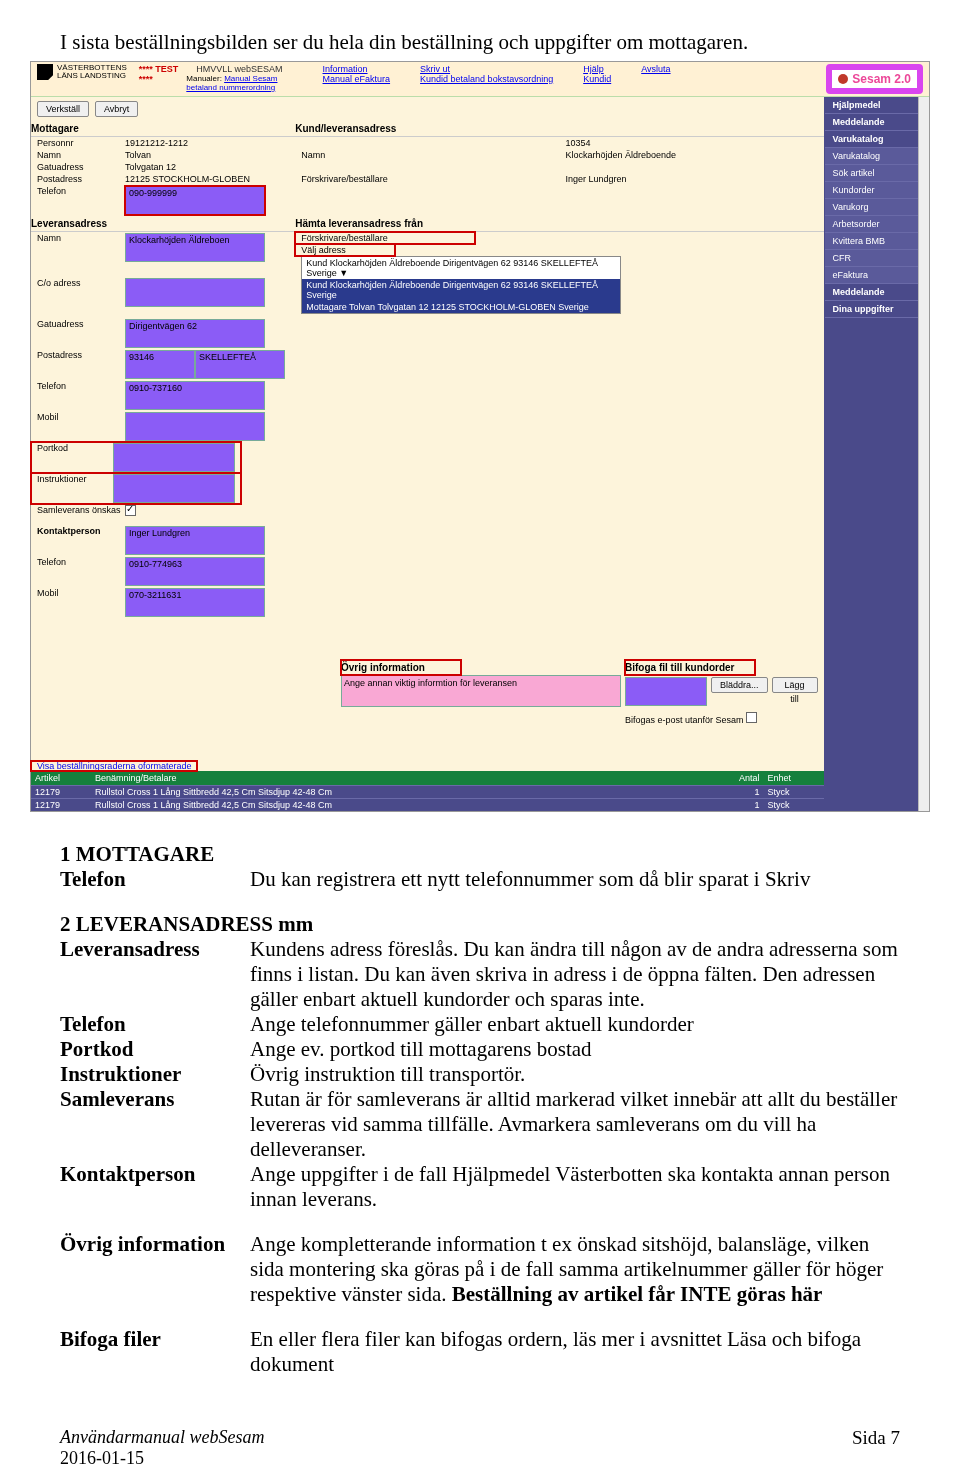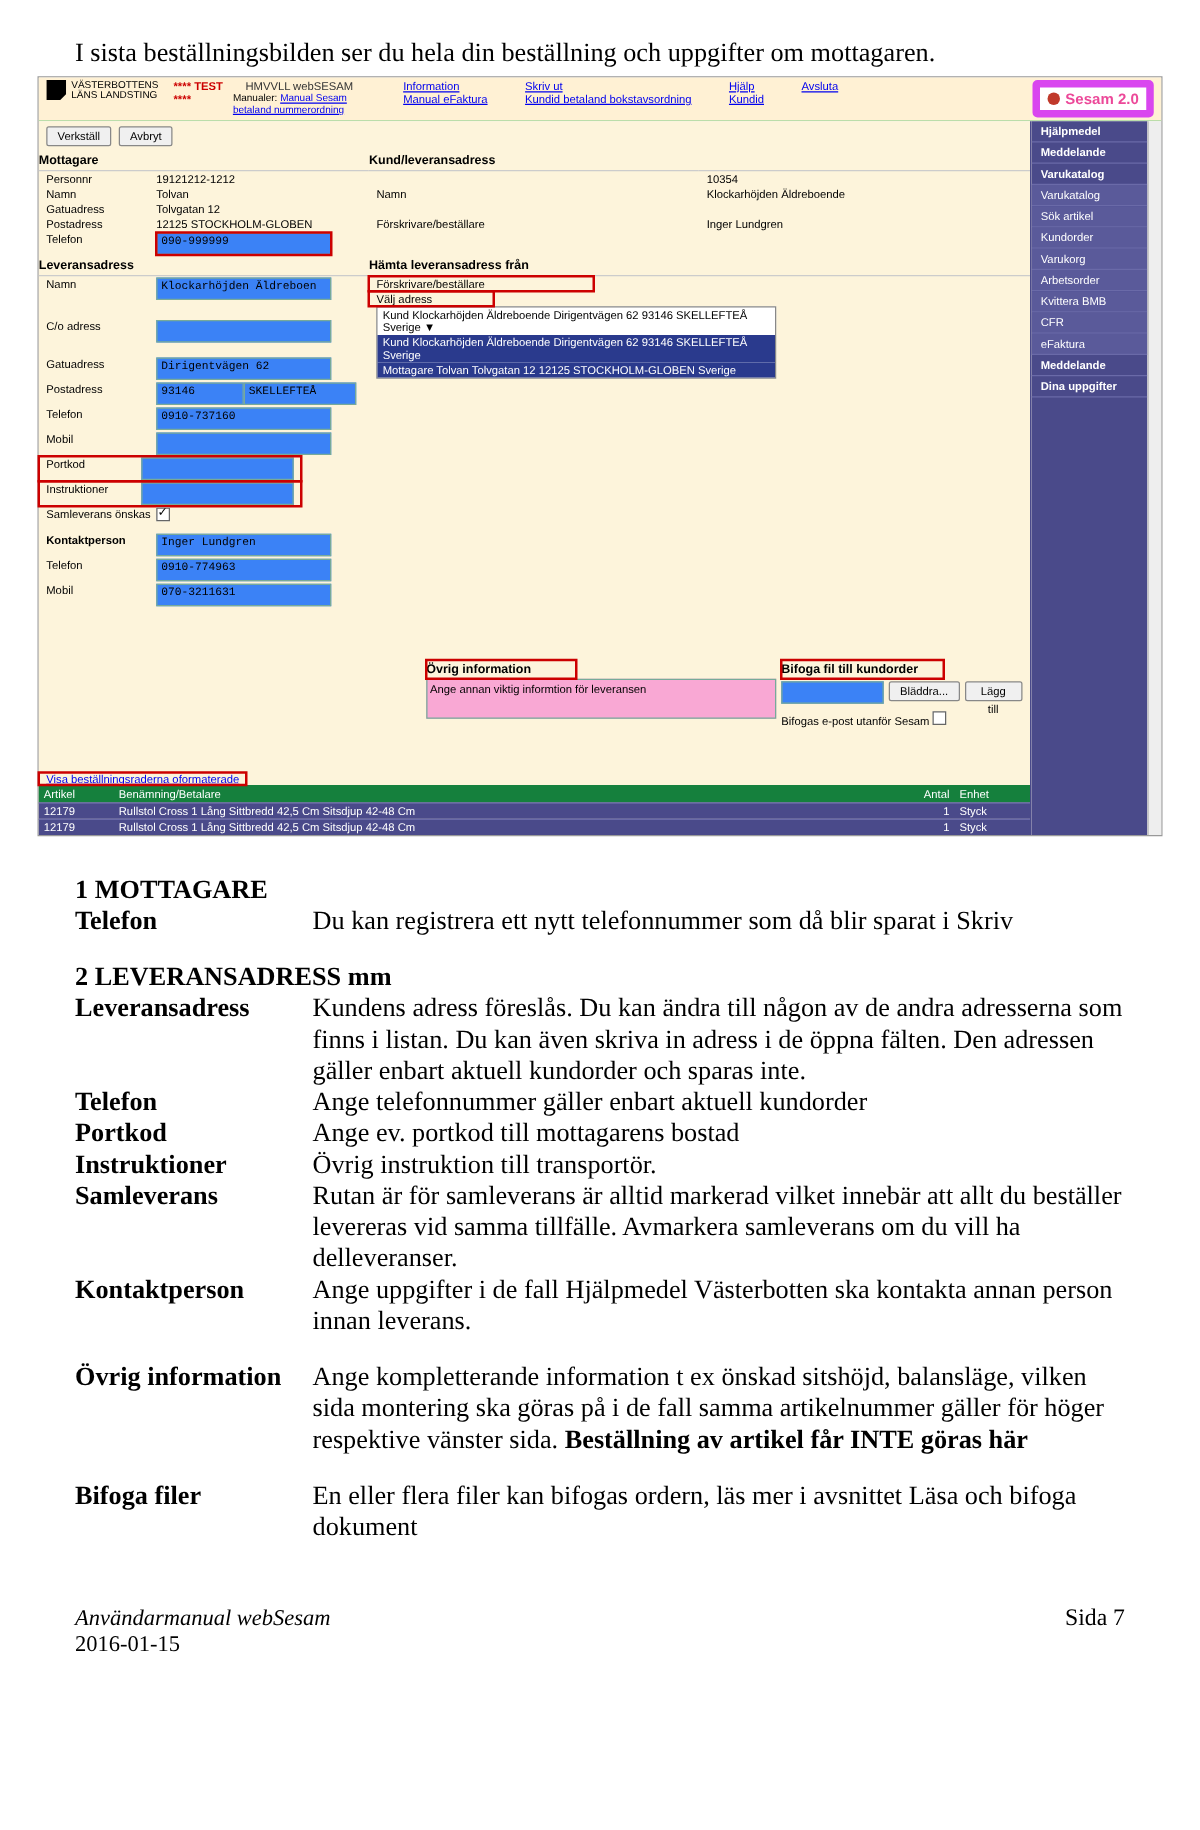--- a/index.html
+++ b/index.html
@@ -56,23 +56,23 @@
     padding:0 8px; font-size:9px; height:16px; line-height:14px;
     border-radius:2px;
   }
   .sec-h { font-weight:bold; font-size:10px; padding:2px 0; border-bottom:1px solid #ccc;}
   .row { display:flex; padding:1px 6px; }
   .lab { width:88px; font-size:9px; }
   .val { font-size:9px; }
   .col3 { display:flex; }
   .col3 > div { flex:1; }
   .inp {
-    background:#3b82f6; border:1px solid #7a9; font-size:9px;
-    padding:0 3px; height:18px; line-height:13px;
-    width:140px; display:inline-block;font-family:Liberation Mono, monospace;
+    background:#8b5cf6; border:1px solid #7a9; font-size:9px;
+    padding:0 3px; height:29px; line-height:13px;
+    width:140px; display:inline-block;
   }
   .inp.short { width:70px; }
   .inp.mid { width:90px; }
   .redbox { outline:2px solid #c00; outline-offset:-1px; }
   .dropbox {
     background:#fff; border:1px solid #888;
     font-size:9px; width:320px;
   }
   .dropbox .line { padding:1px 4px; }
   .dropbox .sel { background:#2a3a8d; color:#fff; }

